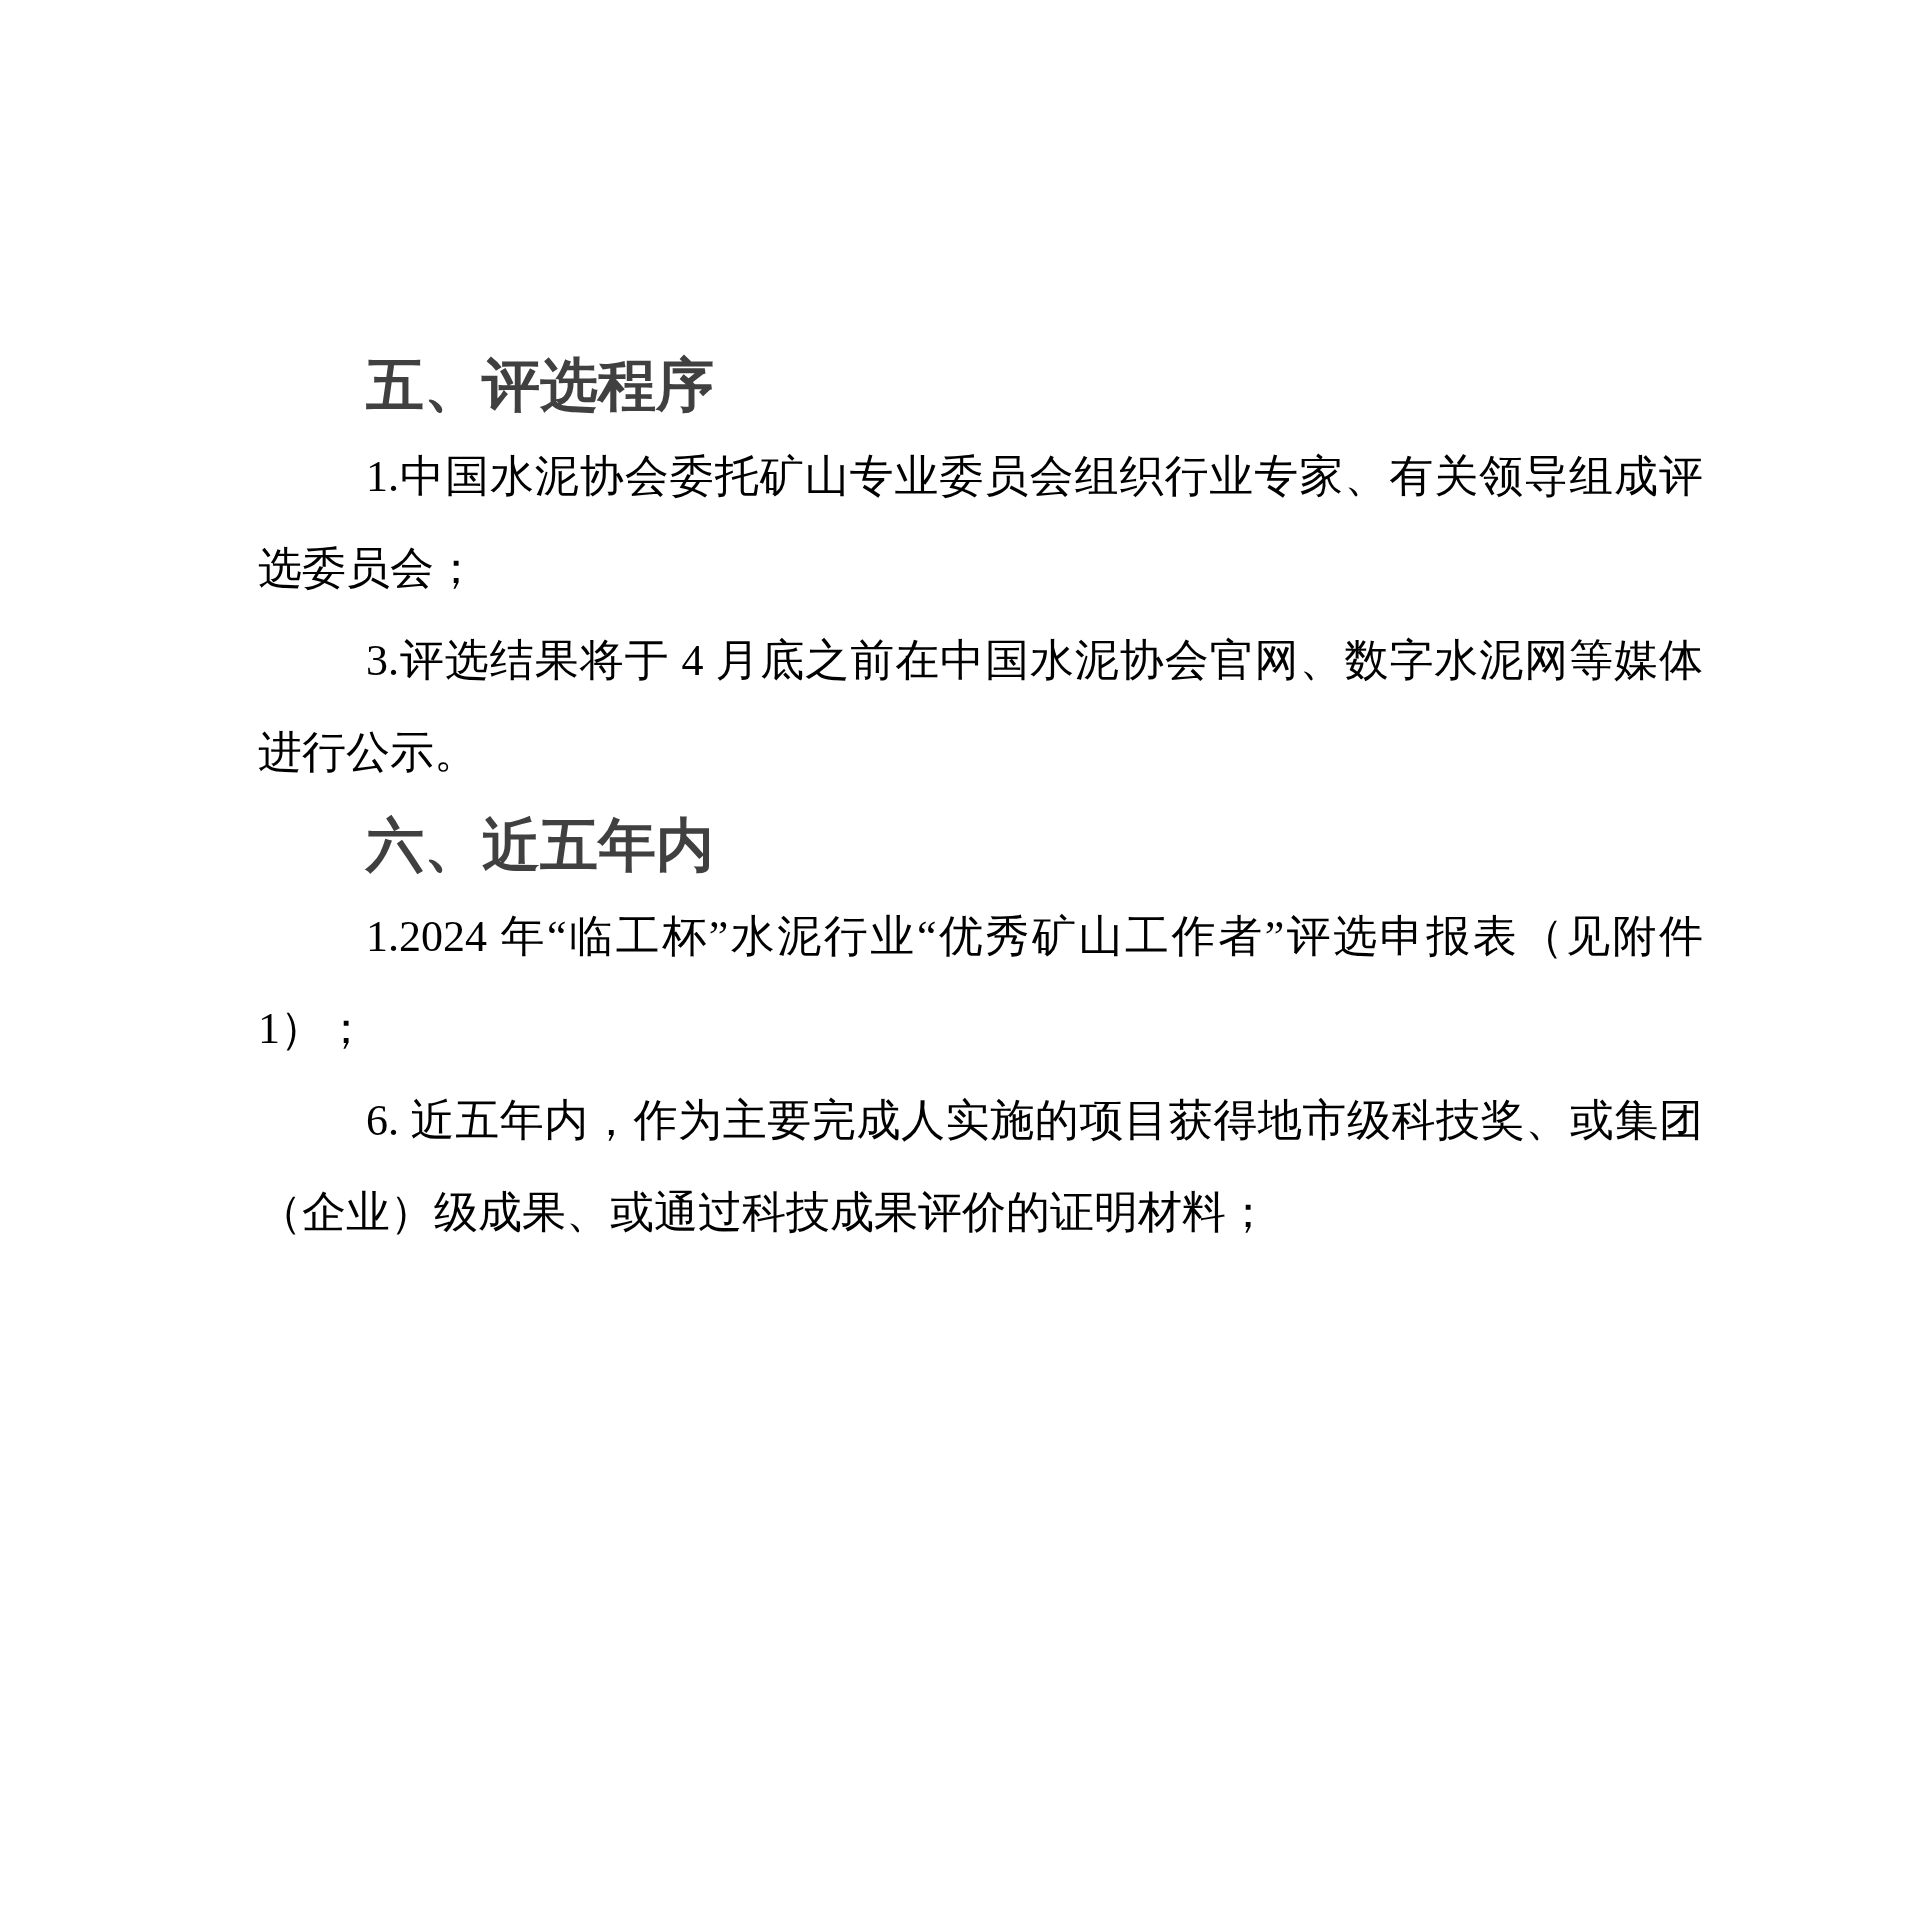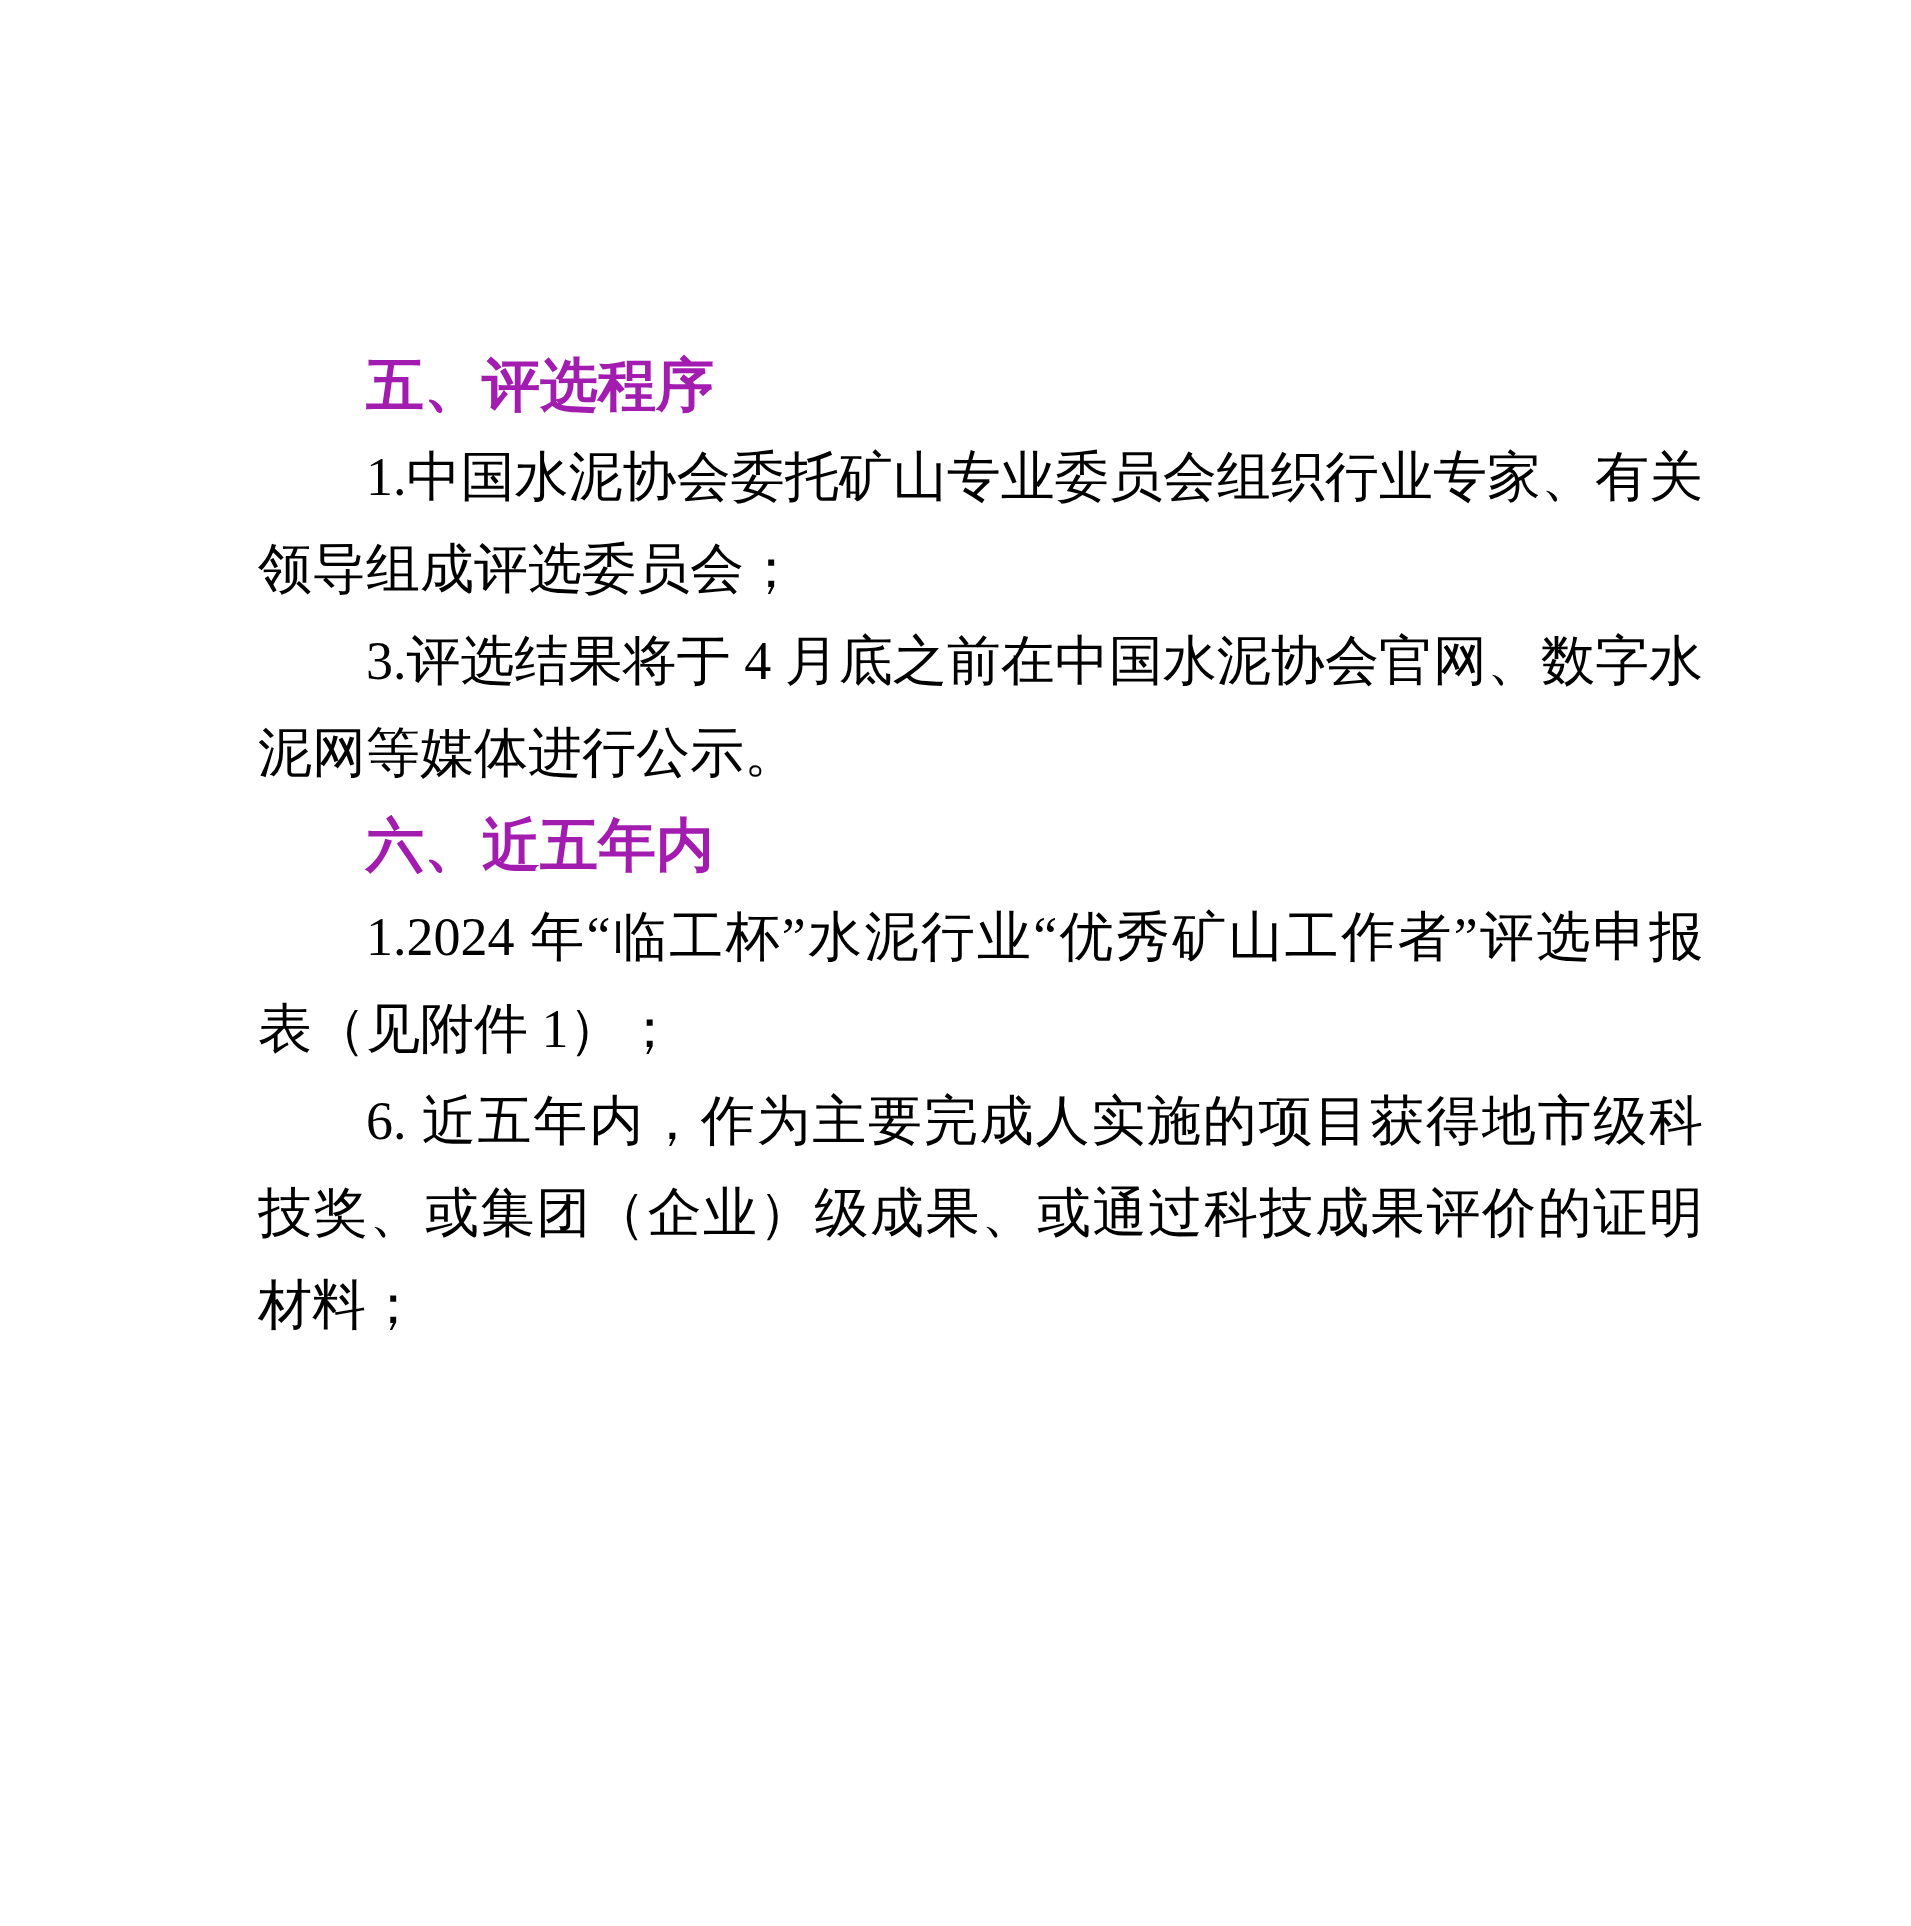--- a/index.html
+++ b/index.html
@@ -22,28 +22,28 @@
     top: 339px;
     width: 1445px;
   }
   .doc-body h2 {
     margin: 0;
     font-family: "Liberation Sans", "DejaVu Sans", sans-serif;
     font-weight: bold;
     font-size: 58px;
     line-height: 92px;
     text-indent: 108px;
-    color: #a21caf;
+    color: #404040;
     white-space: nowrap;
   }
   .doc-body p {
     margin: 0;
     font-family: "Liberation Serif", "DejaVu Serif", serif;
     font-weight: normal;
-    font-size: 54px;
+    font-size: 44px;
     line-height: 92px;
     text-indent: 108px;
     text-align: justify;
     color: #000000;
   }
 </style>
 </head>
 <body>
 
 <div class="page">

